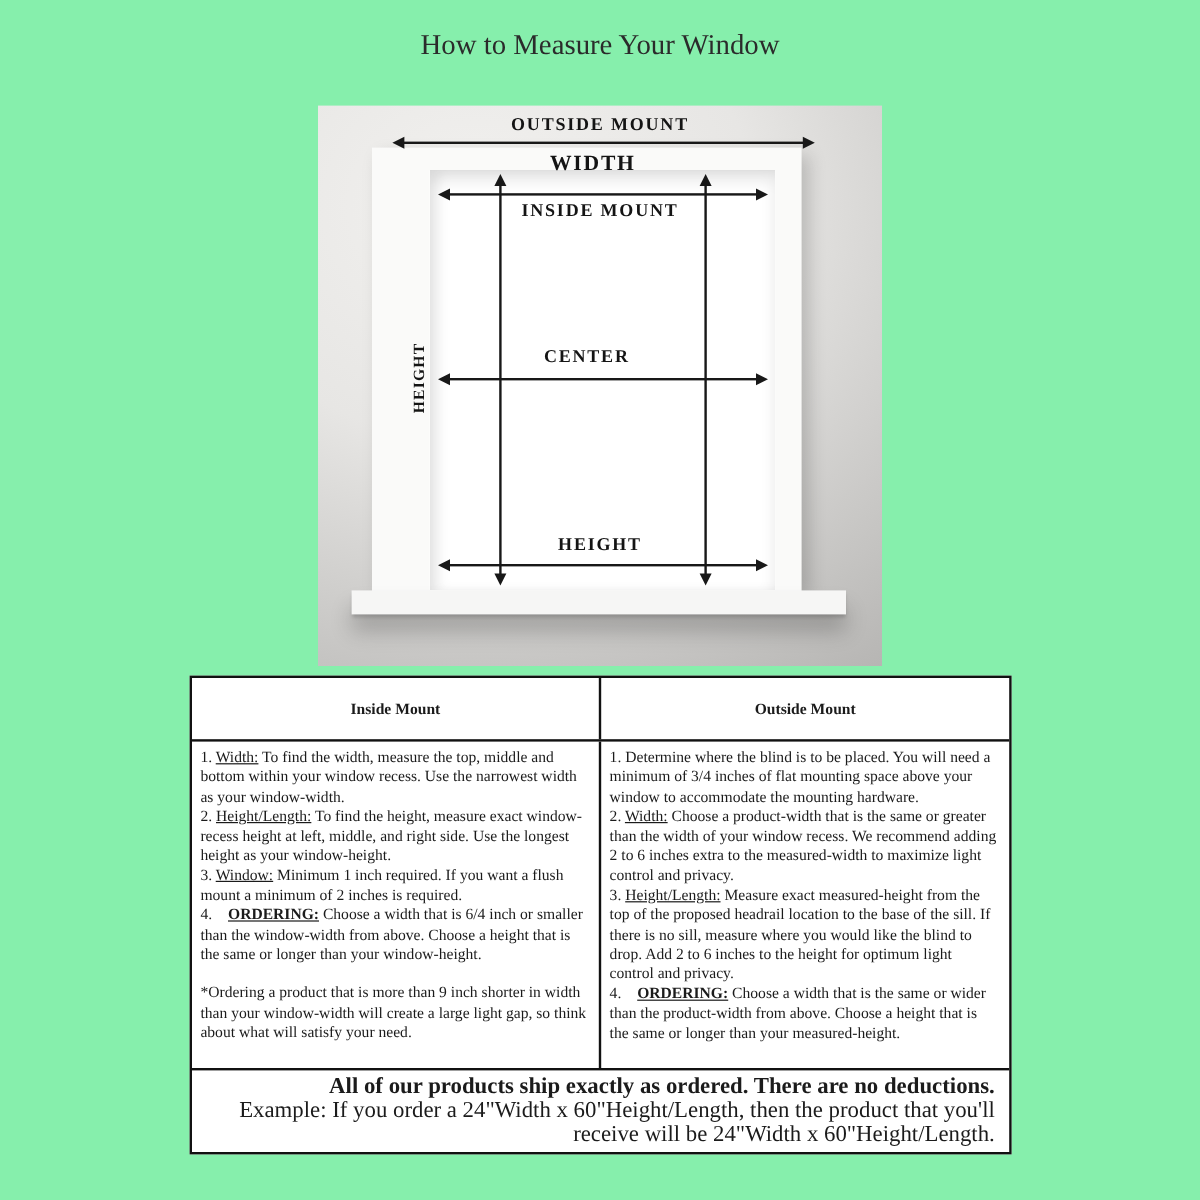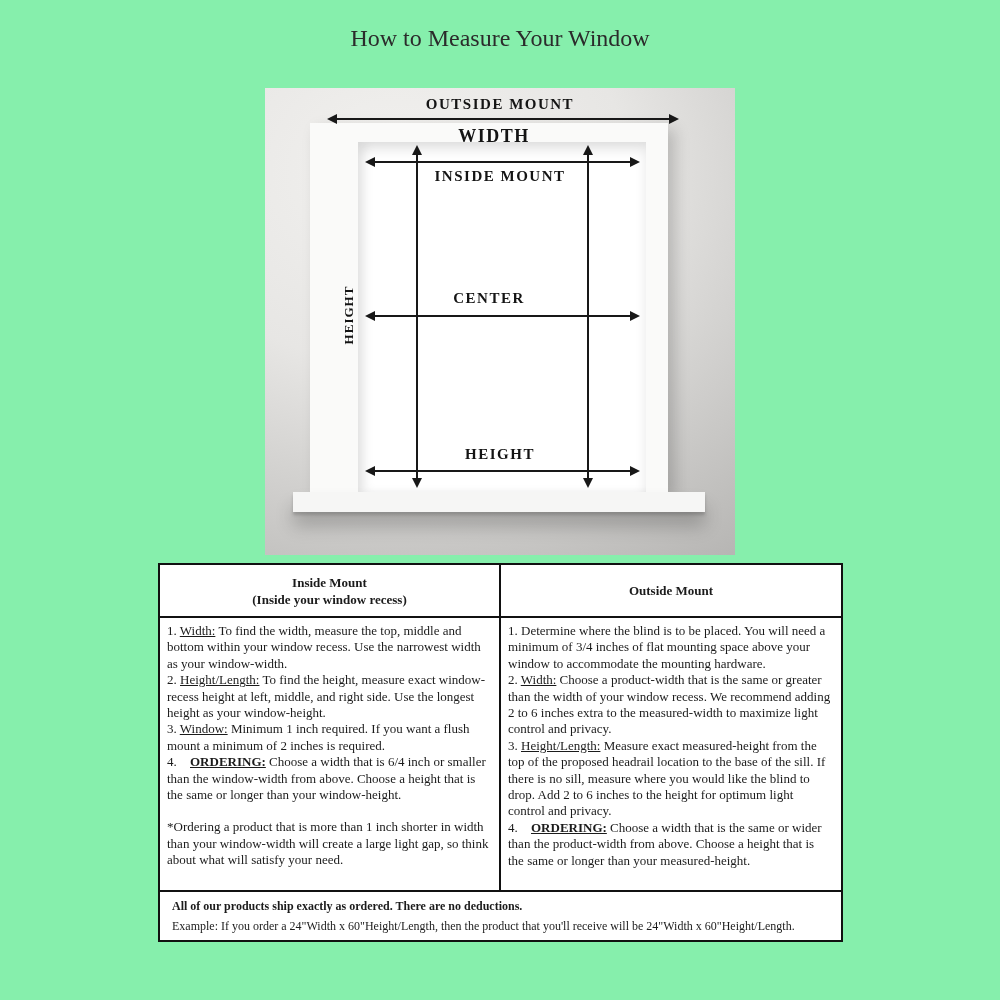--- a/index.html
+++ b/index.html
@@ -46,21 +46,21 @@
   .hcell{box-sizing:border-box;padding:4px 10px;text-align:center;font-weight:700;line-height:17px;
          display:flex;flex-direction:column;justify-content:center;min-height:51px;}
   .bcell{box-sizing:border-box;padding:5px 8px 5px 7px;line-height:16.4px;}
   .cl{width:341px;border-right:2px solid #111;}
   .cr{flex:1;}
   .body-row{height:274px;}
   .item{margin:0 0 0 0;}
   .term{text-decoration:underline;}
   .term.b{font-weight:700;margin-left:10px;}
   .note{margin-top:16px;}
-  .footer-cell{width:100%;text-align:left;padding:4px 12px;box-sizing:border-box;line-height:20px;font-size:12px;}
+  .footer-cell{width:100%;text-align:right;padding:4px 12px;box-sizing:border-box;line-height:20px;font-size:19px;}
   .footer-bold{font-weight:700;}
 </style>
 </head>
 <body>
 
 <div class="page">
 
   <div class="title">
     <div>How to Measure Your Window</div>
   </div>
@@ -116,34 +116,33 @@
       <div class="head head-l"></div>
       <div class="head head-r"></div>
     </div>
   </div>
 
   <div class="mtable">
 
     <div class="trow">
       <div class="hcell cl">
         <div>Inside Mount</div>
-        <div>(Inside your window recess)</div>
       </div>
       <div class="hcell cr">
         <div>Outside Mount</div>
       </div>
     </div>
 
     <div class="trow body-row">
       <div class="bcell cl">
         <p class="item"><span>1.</span> <span class="term">Width:</span> <span>To find the width, measure the top, middle and bottom within your window recess. Use the narrowest width as your window-width.</span></p>
         <p class="item"><span>2.</span> <span class="term">Height/Length:</span> <span>To find the height, measure exact window-recess height at left, middle, and right side. Use the longest height as your window-height.</span></p>
         <p class="item"><span>3.</span> <span class="term">Window:</span> <span>Minimum 1 inch required. If you want a flush mount a minimum of 2 inches is required.</span></p>
         <p class="item"><span>4.</span> <span class="term b">ORDERING:</span> <span>Choose a width that is 6/4 inch or smaller than the window-width from above. Choose a height that is the same or longer than your window-height.</span></p>
-        <p class="item note">*Ordering a product that is more than 1 inch shorter in width than your window-width will create a large light gap, so think about what will satisfy your need.</p>
+        <p class="item note">*Ordering a product that is more than 9 inch shorter in width than your window-width will create a large light gap, so think about what will satisfy your need.</p>
       </div>
       <div class="bcell cr">
         <p class="item"><span>1.</span> <span>Determine where the blind is to be placed. You will need a minimum of 3/4 inches of flat mounting space above your window to accommodate the mounting hardware.</span></p>
         <p class="item"><span>2.</span> <span class="term">Width:</span> <span>Choose a product-width that is the same or greater than the width of your window recess. We recommend adding 2 to 6 inches extra to the measured-width to maximize light control and privacy.</span></p>
         <p class="item"><span>3.</span> <span class="term">Height/Length:</span> <span>Measure exact measured-height from the top of the proposed headrail location to the base of the sill. If there is no sill, measure where you would like the blind to drop. Add 2 to 6 inches to the height for optimum light control and privacy.</span></p>
         <p class="item"><span>4.</span> <span class="term b">ORDERING:</span> <span>Choose a width that is the same or wider than the product-width from above. Choose a height that is the same or longer than your measured-height.</span></p>
       </div>
     </div>
 
     <div class="trow">

